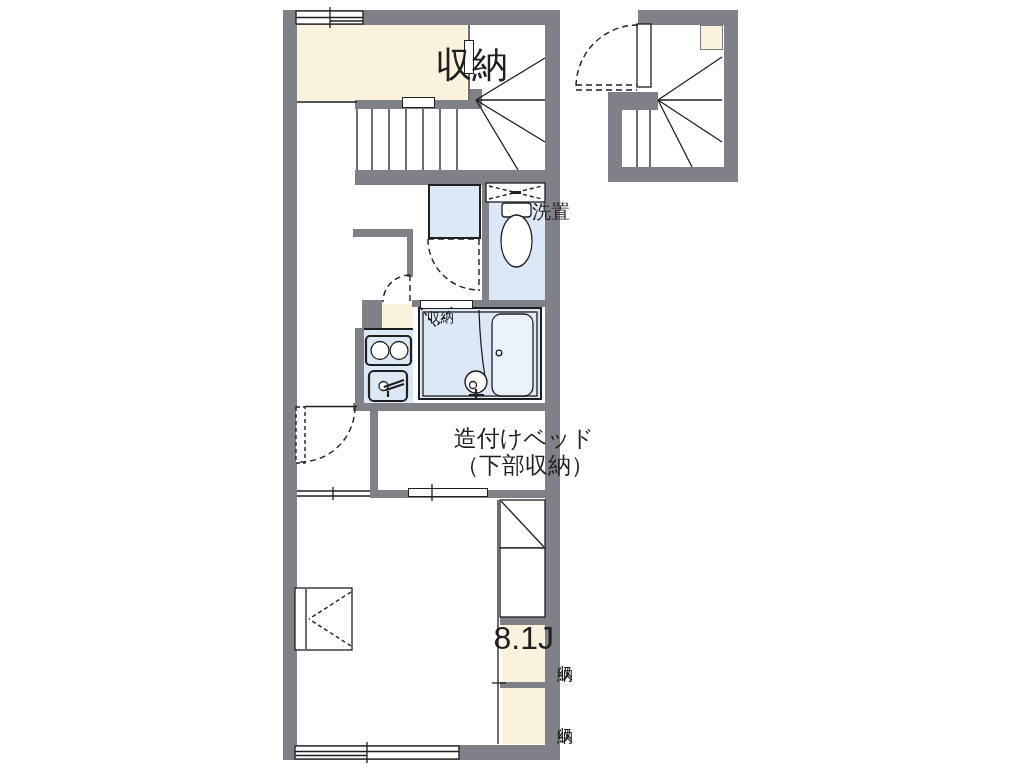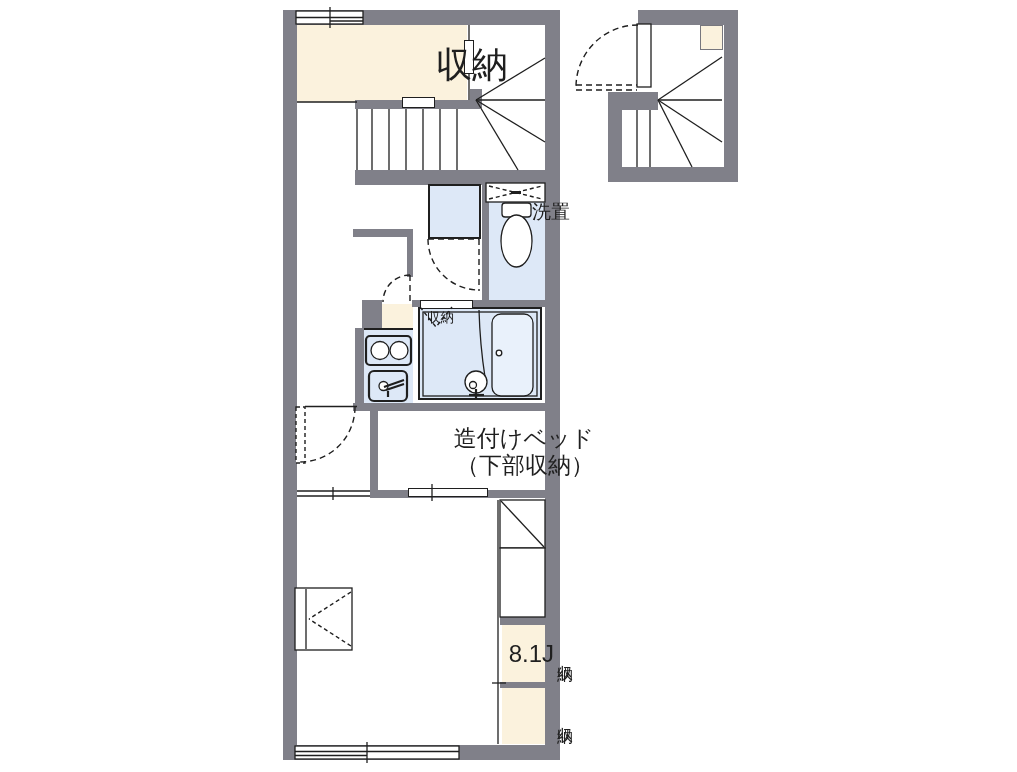--- a/index.html
+++ b/index.html
@@ -193,17 +193,17 @@
       <line class="s" x1="498" y1="500" x2="498" y2="744" stroke-width="1.2"></line>
       <line class="s" x1="492" y1="683" x2="506" y2="683"></line>
     </g>
   </svg>
 
   <div class="label" style="left:297px;top:41px;width:170px;font-size:36px;">収納</div>
   <div class="label" style="left:428px;top:199px;width:53px;font-size:19px;margin-left:48px;">洗置</div>
   <div class="label" style="left:382px;top:309px;width:31px;font-size:13.5px;">収納</div>
   <div class="label" style="left:377px;top:423px;width:176px;font-size:23px;">造付けベッド</div>
   <div class="label" style="left:377px;top:450px;width:176px;font-size:23px;">（下部収納）</div>
-  <div class="label" style="left:343px;top:640px;width:170px;font-size:24px;">8.1J</div>
+  <div class="label" style="left:343px;top:620px;width:170px;font-size:32px;">8.1J</div>
   <div class="label vlabel" style="left:502px;top:625px;width:43px;height:57px;font-size:16px;">収納</div>
   <div class="label vlabel" style="left:502px;top:688px;width:43px;height:56px;font-size:16px;">収納</div>
 
 </div>
 
 </body></html>

